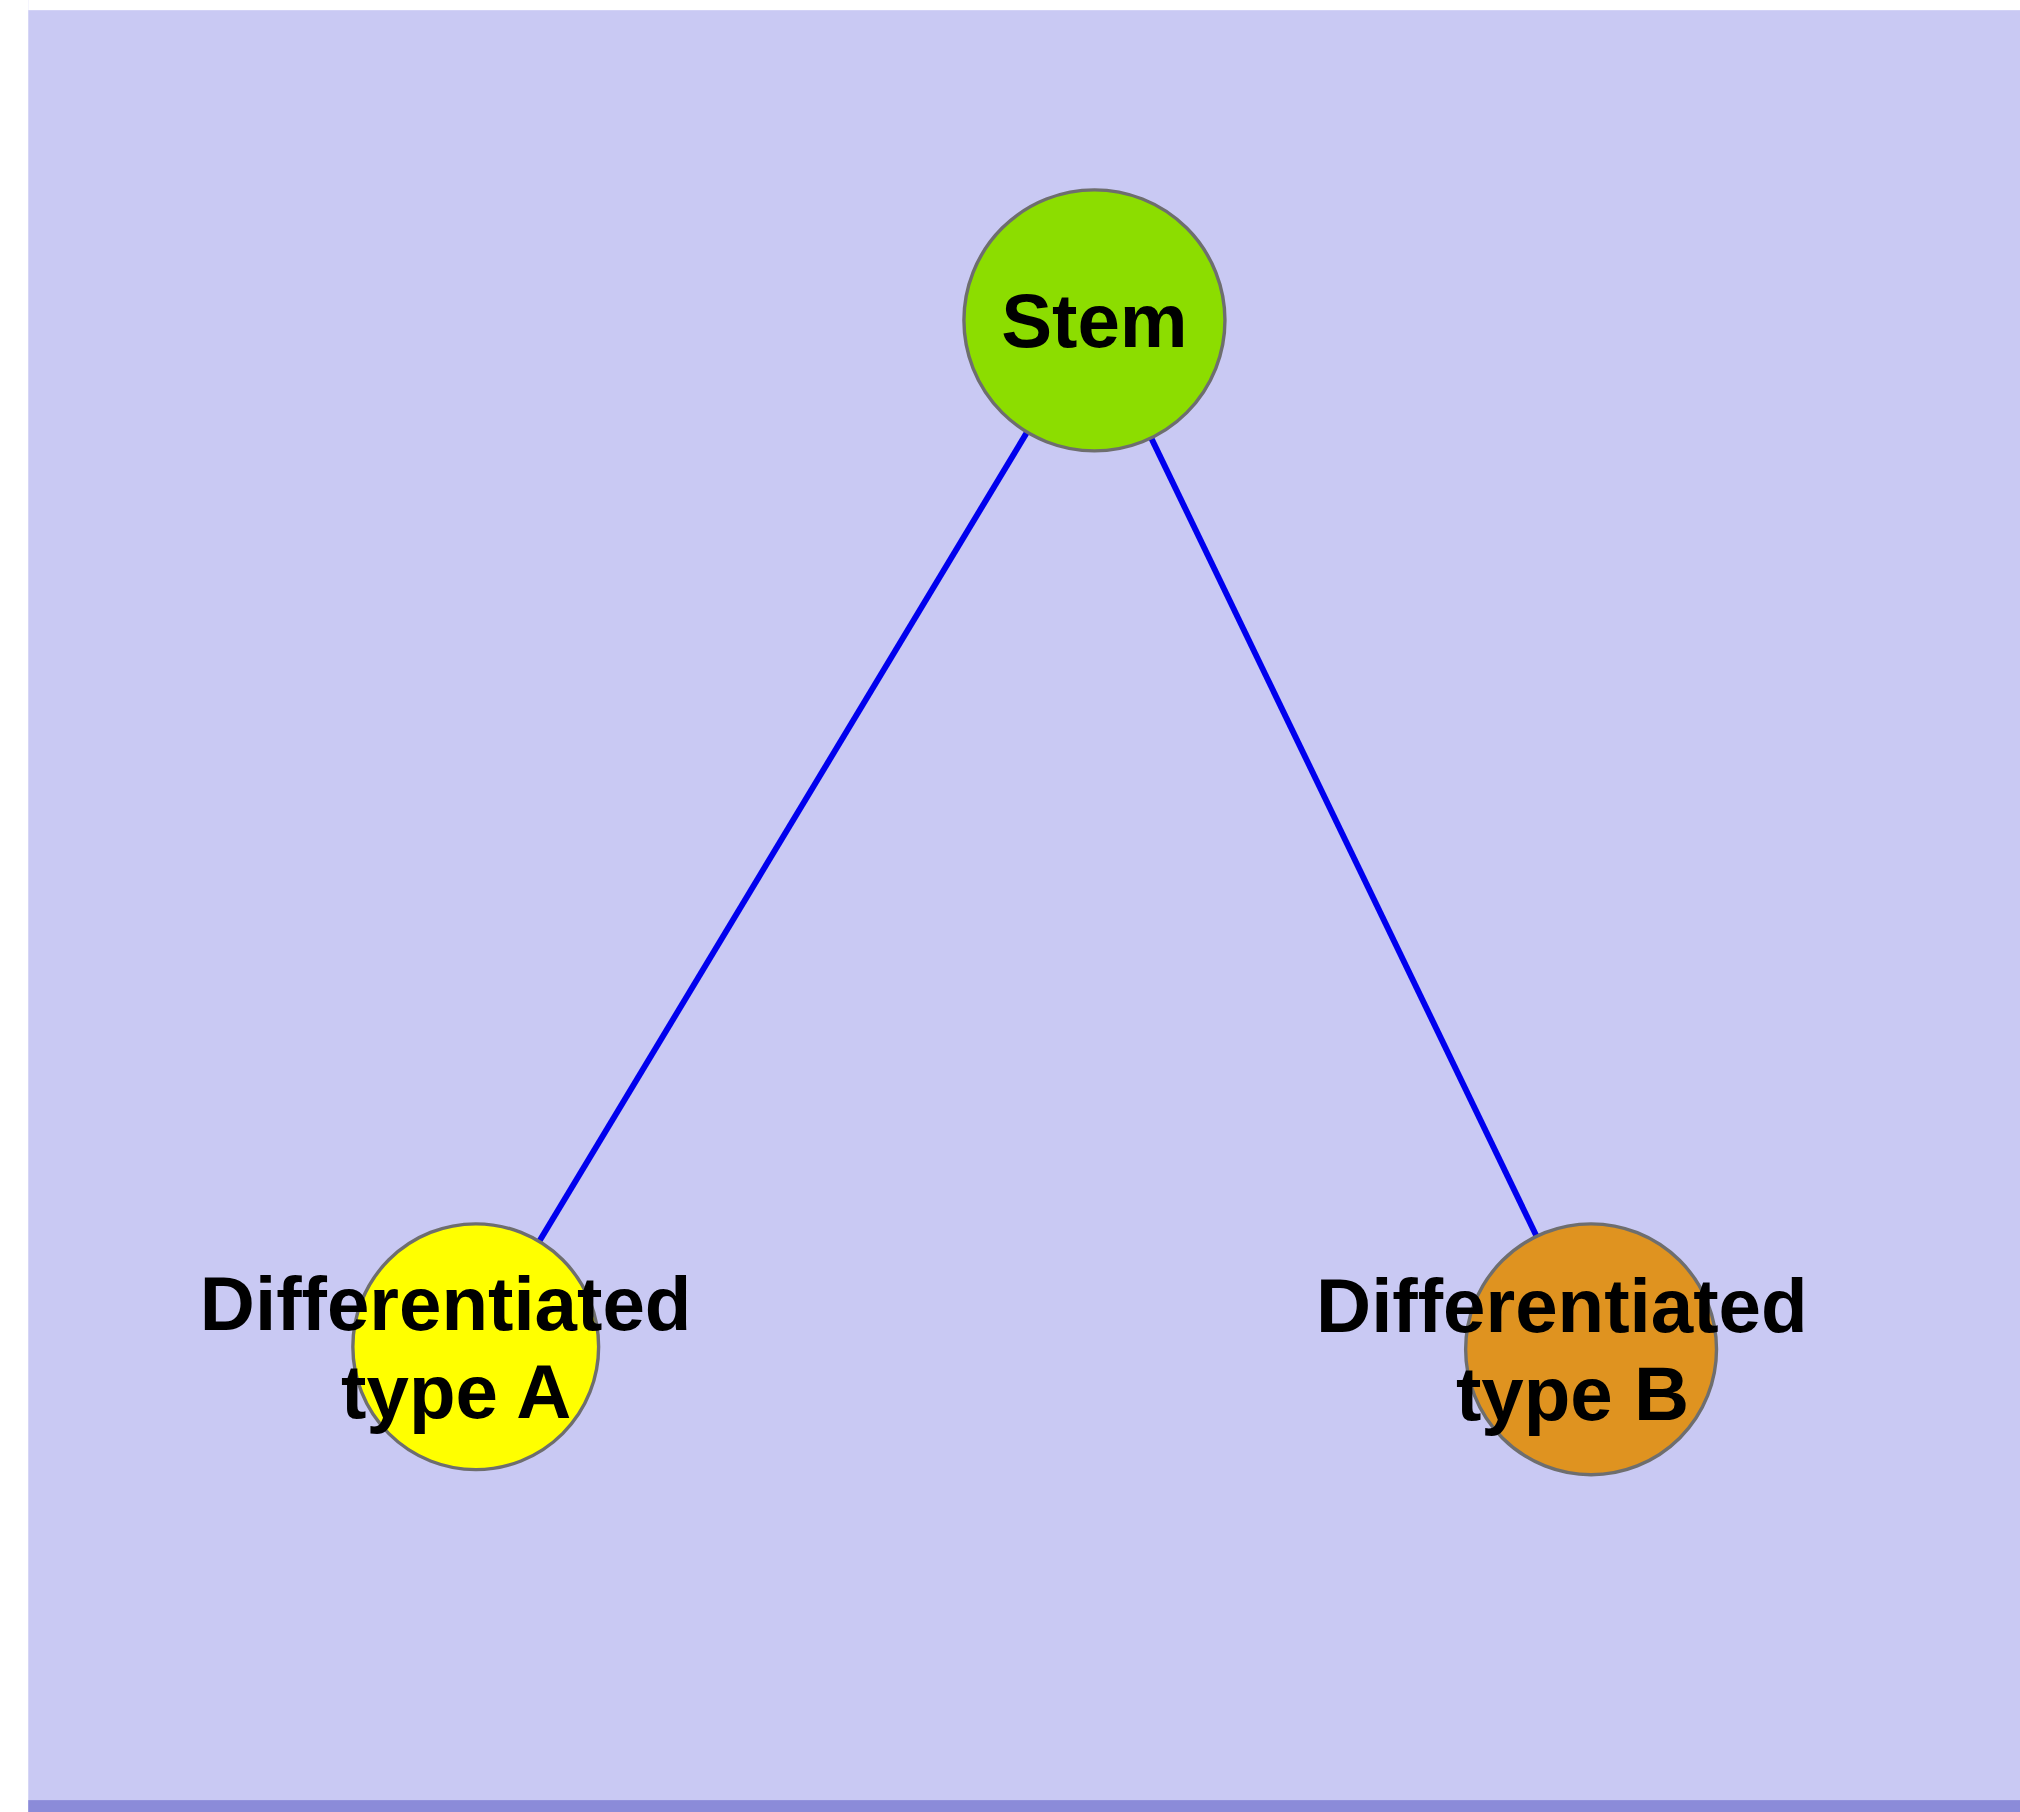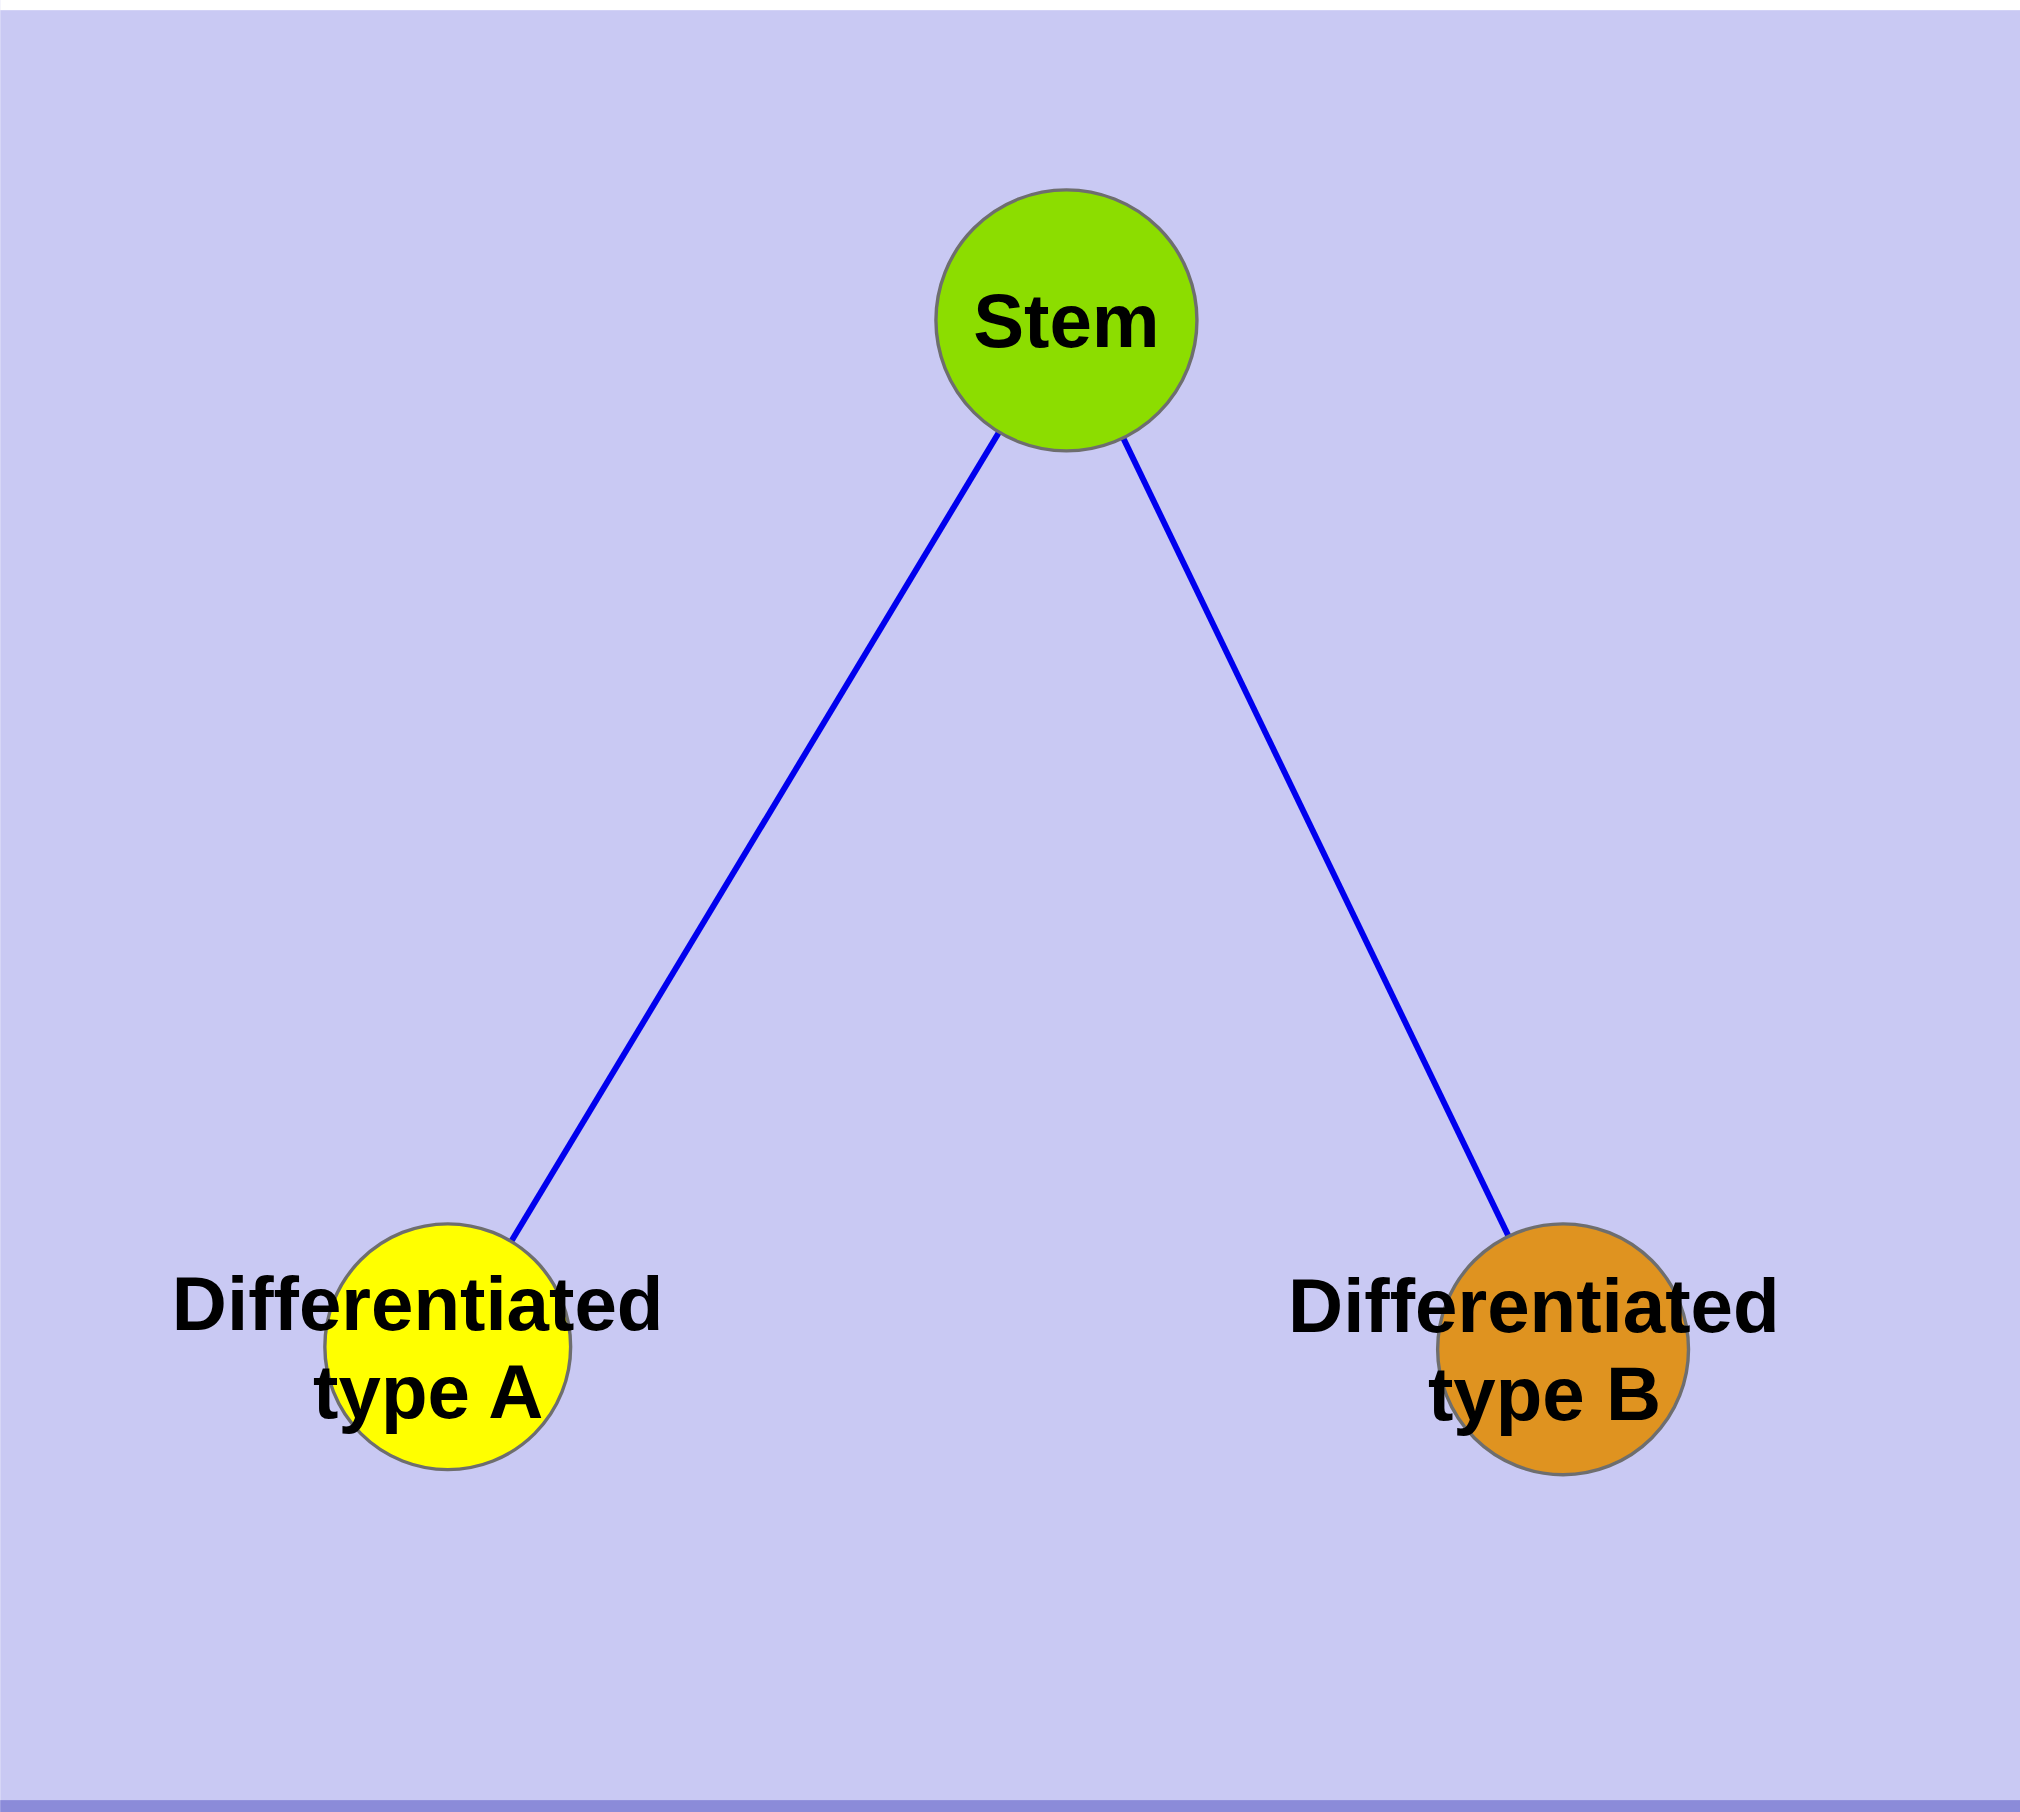--- a/index.html
+++ b/index.html
@@ -7,20 +7,21 @@
     padding: 0;
     width: 2021px;
     height: 1812px;
     overflow: hidden;
     font-family: "Liberation Sans", sans-serif;
   }
   #stage {
     position: relative;
     width: 1950px;
     height: 1812px;
+    padding-left: 28px;
   }
   svg {
     display: block;
     width: 2021px;
     height: 1812px;
   }
   .edge {
     stroke-width: 7;
     fill: none;
   }

